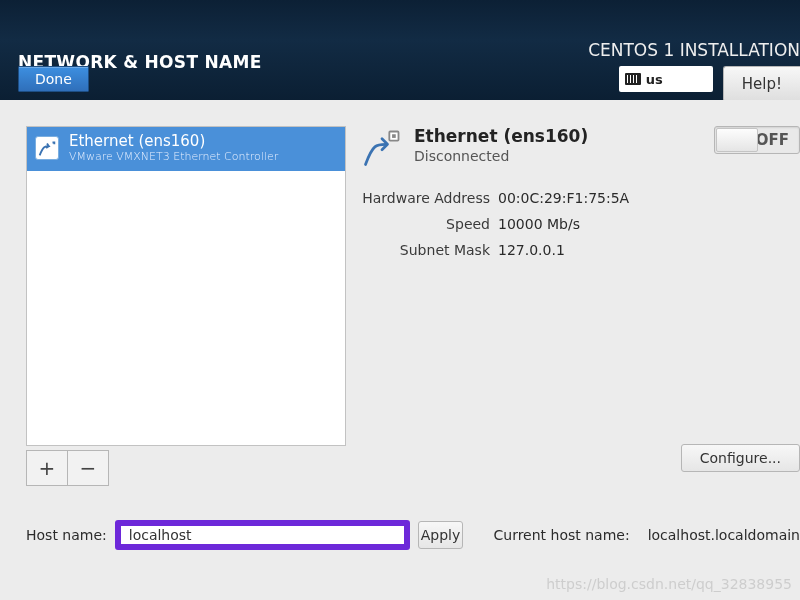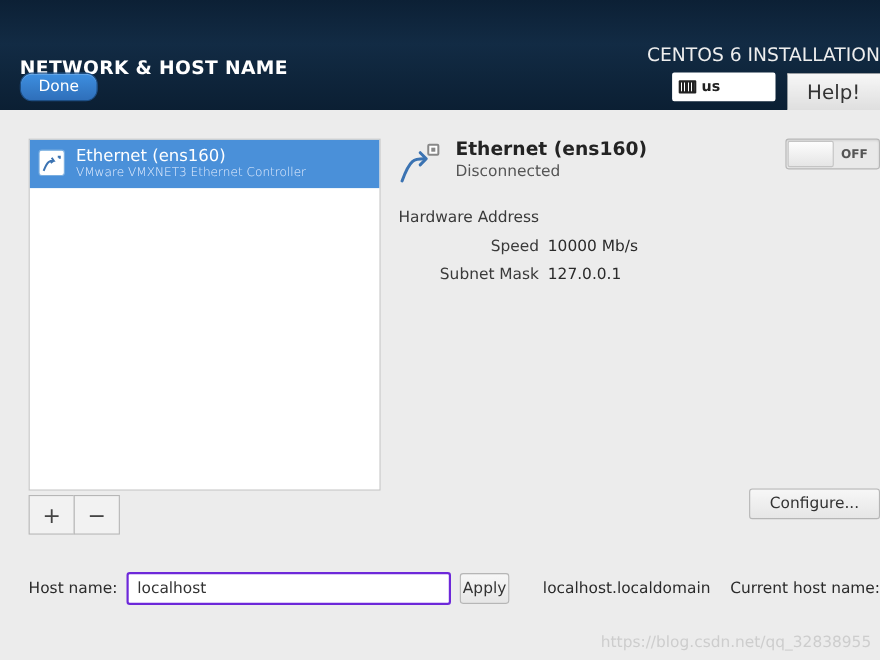--- a/index.html
+++ b/index.html
@@ -11,36 +11,36 @@
     color: #fff;
     position: relative;
     padding: 12px 18px;
   }
   .banner-title { font-size: 17px; font-weight: 600; padding-top: 40px; letter-spacing: 0.3px; }
   .install-title { position: absolute; right: 0; top: 40px; font-size: 17px; font-weight: 400; color: #eee; }
   .done-btn {
     position: absolute; left: 18px; top: 66px;
     background: linear-gradient(to bottom, #3d8fe0, #2f6fba);
     border: 1px solid #1d4e84;
-    color: #fff; font-size: 14px; padding: 4px 16px; border-radius: 11px;
+    color: #fff; font-size: 14px; padding: 4px 16px; border-radius: 1px;
     box-shadow: inset 0 1px 0 rgba(255,255,255,0.25);
   }
   .top-right { position: absolute; right: 0; top: 66px; display: flex; gap: 10px; }
   .kb-box {
     background: #fff; color: #222; display: flex; align-items: center; gap: 5px;
     padding: 3px 50px 3px 6px; height: 26px; font-size: 13px; font-weight: 600;
     border-radius: 2px;
     margin-left: 42px;
   }
   .kb-icon { width: 16px; height: 12px; background: #222; border-radius: 1px; position: relative; }
   .kb-icon::after { content:""; position:absolute; inset:2px; background:repeating-linear-gradient(90deg,#fff 0 1px,#222 1px 3px); }
   .help-btn {
     background: linear-gradient(to bottom, #f7f7f7, #dedede);
     border: 1px solid #b6b6b6; border-right: none;
-    color: #333; font-size: 18px; padding: 3px 18px; height: 36px; border-radius: 3px 0 0 3px;
+    color: #333; font-size: 15px; padding: 3px 18px; height: 36px; border-radius: 3px 0 0 3px;
   }
   
   .body { position: absolute; top: 100px; left: 0; right: 0; bottom: 0; background: #ececec; }
   .content { padding: 26px 0 0 26px; display: flex; gap: 14px; }
   
   .net-list-wrap { width: 320px; }
   .net-list {
     background: #fff; border: 1px solid #c2c2c2; height: 320px; overflow: auto;
   }
   .net-item {
@@ -69,54 +69,54 @@
   .toggle {
     position: absolute; right: 0; top: 0;
     width: 86px; height: 28px; border: 1px solid #b6b6b6; border-radius: 3px;
     background: #e9e9e9; display: flex; align-items: center; justify-content: flex-end;
     box-shadow: inset 0 1px 2px rgba(0,0,0,0.1);
   }
   .toggle-knob {
     position:absolute; left:1px; top:1px; width:42px; height:24px;
     background: linear-gradient(to bottom,#fdfdfd,#e5e5e5); border:1px solid #c4c4c4; border-radius:2px;
   }
-  .toggle-label { font-size: 11px; font-weight:600; color:#555; padding-right:10px; }
+  .toggle-label { font-size: 15px; font-weight:600; color:#555; padding-right:10px; }
   .props { margin-top: 20px; }
   .prow { display: flex; margin-bottom: 10px; font-size: 14px; color: #2b2b2b; }
   .prow .lbl { width: 130px; text-align: right; margin-right: 8px; color: #3a3a3a; }
   .configure-btn {
     position: absolute; right: 0; top: 318px;
     background: linear-gradient(to bottom,#f7f7f7,#e6e6e6); border:1px solid #b6b6b6;
     color:#333; padding: 5px 18px; font-size:14px; border-radius:3px;
   }
   
   .host-row {
     position: absolute; left: 26px; right: 0; top: 420px;
     display: flex; align-items: center; gap: 8px; font-size: 14px; color: #2b2b2b;
   }
   .host-input {
-    width: 295px; height: 30px; border:2px solid #6d28d9; border-radius:3px;
+    width: 295px; height: 30px; border:6px solid #6d28d9; border-radius:3px;
     padding: 0 8px; font-size:14px; background:#fff; color:#333;
   }
   .apply-btn {
     background: linear-gradient(to bottom,#f7f7f7,#e6e6e6); border:1px solid #b6b6b6;
     padding: 5px 2px; font-size:14px; border-radius:3px; color:#333;
   }
   .cur-host { margin-left: auto; padding-right: 0; display: flex; gap: 18px; }
   .watermark {
     position: absolute; right: 8px; bottom: 8px; color: rgba(180,180,180,0.55);
     font-size: 14px; pointer-events: none;
   }
 </style>
 </head>
 <body>
 
 <div class="banner">
   <div class="banner-title">NETWORK &amp; HOST NAME</div>
-  <div class="install-title">CENTOS 6 INSTALLATION</div>
+  <div class="install-title">CENTOS 1 INSTALLATION</div>
   <button class="done-btn">Done</button>
   <div class="top-right">
     <div class="kb-box">
       <span class="kb-icon"></span>
       <span>us</span>
     </div>
     <button class="help-btn">Help!</button>
   </div>
 </div>
 
@@ -160,39 +160,40 @@
       </div>
 
       <div class="toggle">
         <div class="toggle-knob"></div>
         <span class="toggle-label">OFF</span>
       </div>
 
       <div class="props">
         <div class="prow">
           <span class="lbl">Hardware Address</span>
+          <span>00:0C:29:F1:75:5A</span>
         </div>
         <div class="prow">
           <span class="lbl">Speed</span>
           <span>10000 Mb/s</span>
         </div>
         <div class="prow">
           <span class="lbl">Subnet Mask</span>
           <span>127.0.0.1</span>
         </div>
       </div>
 
       <button class="configure-btn">Configure...</button>
     </div>
   </div>
 
   <div class="host-row">
     <span>Host name:</span>
     <input class="host-input" value="localhost" style="">
     <button class="apply-btn">Apply</button>
     <div class="cur-host">
+      <span>Current host name:</span>
       <span>localhost.localdomain</span>
-      <span>Current host name:</span>
     </div>
   </div>
 
   <div class="watermark">https://blog.csdn.net/qq_32838955</div>
 </div>
 
 </body></html>

